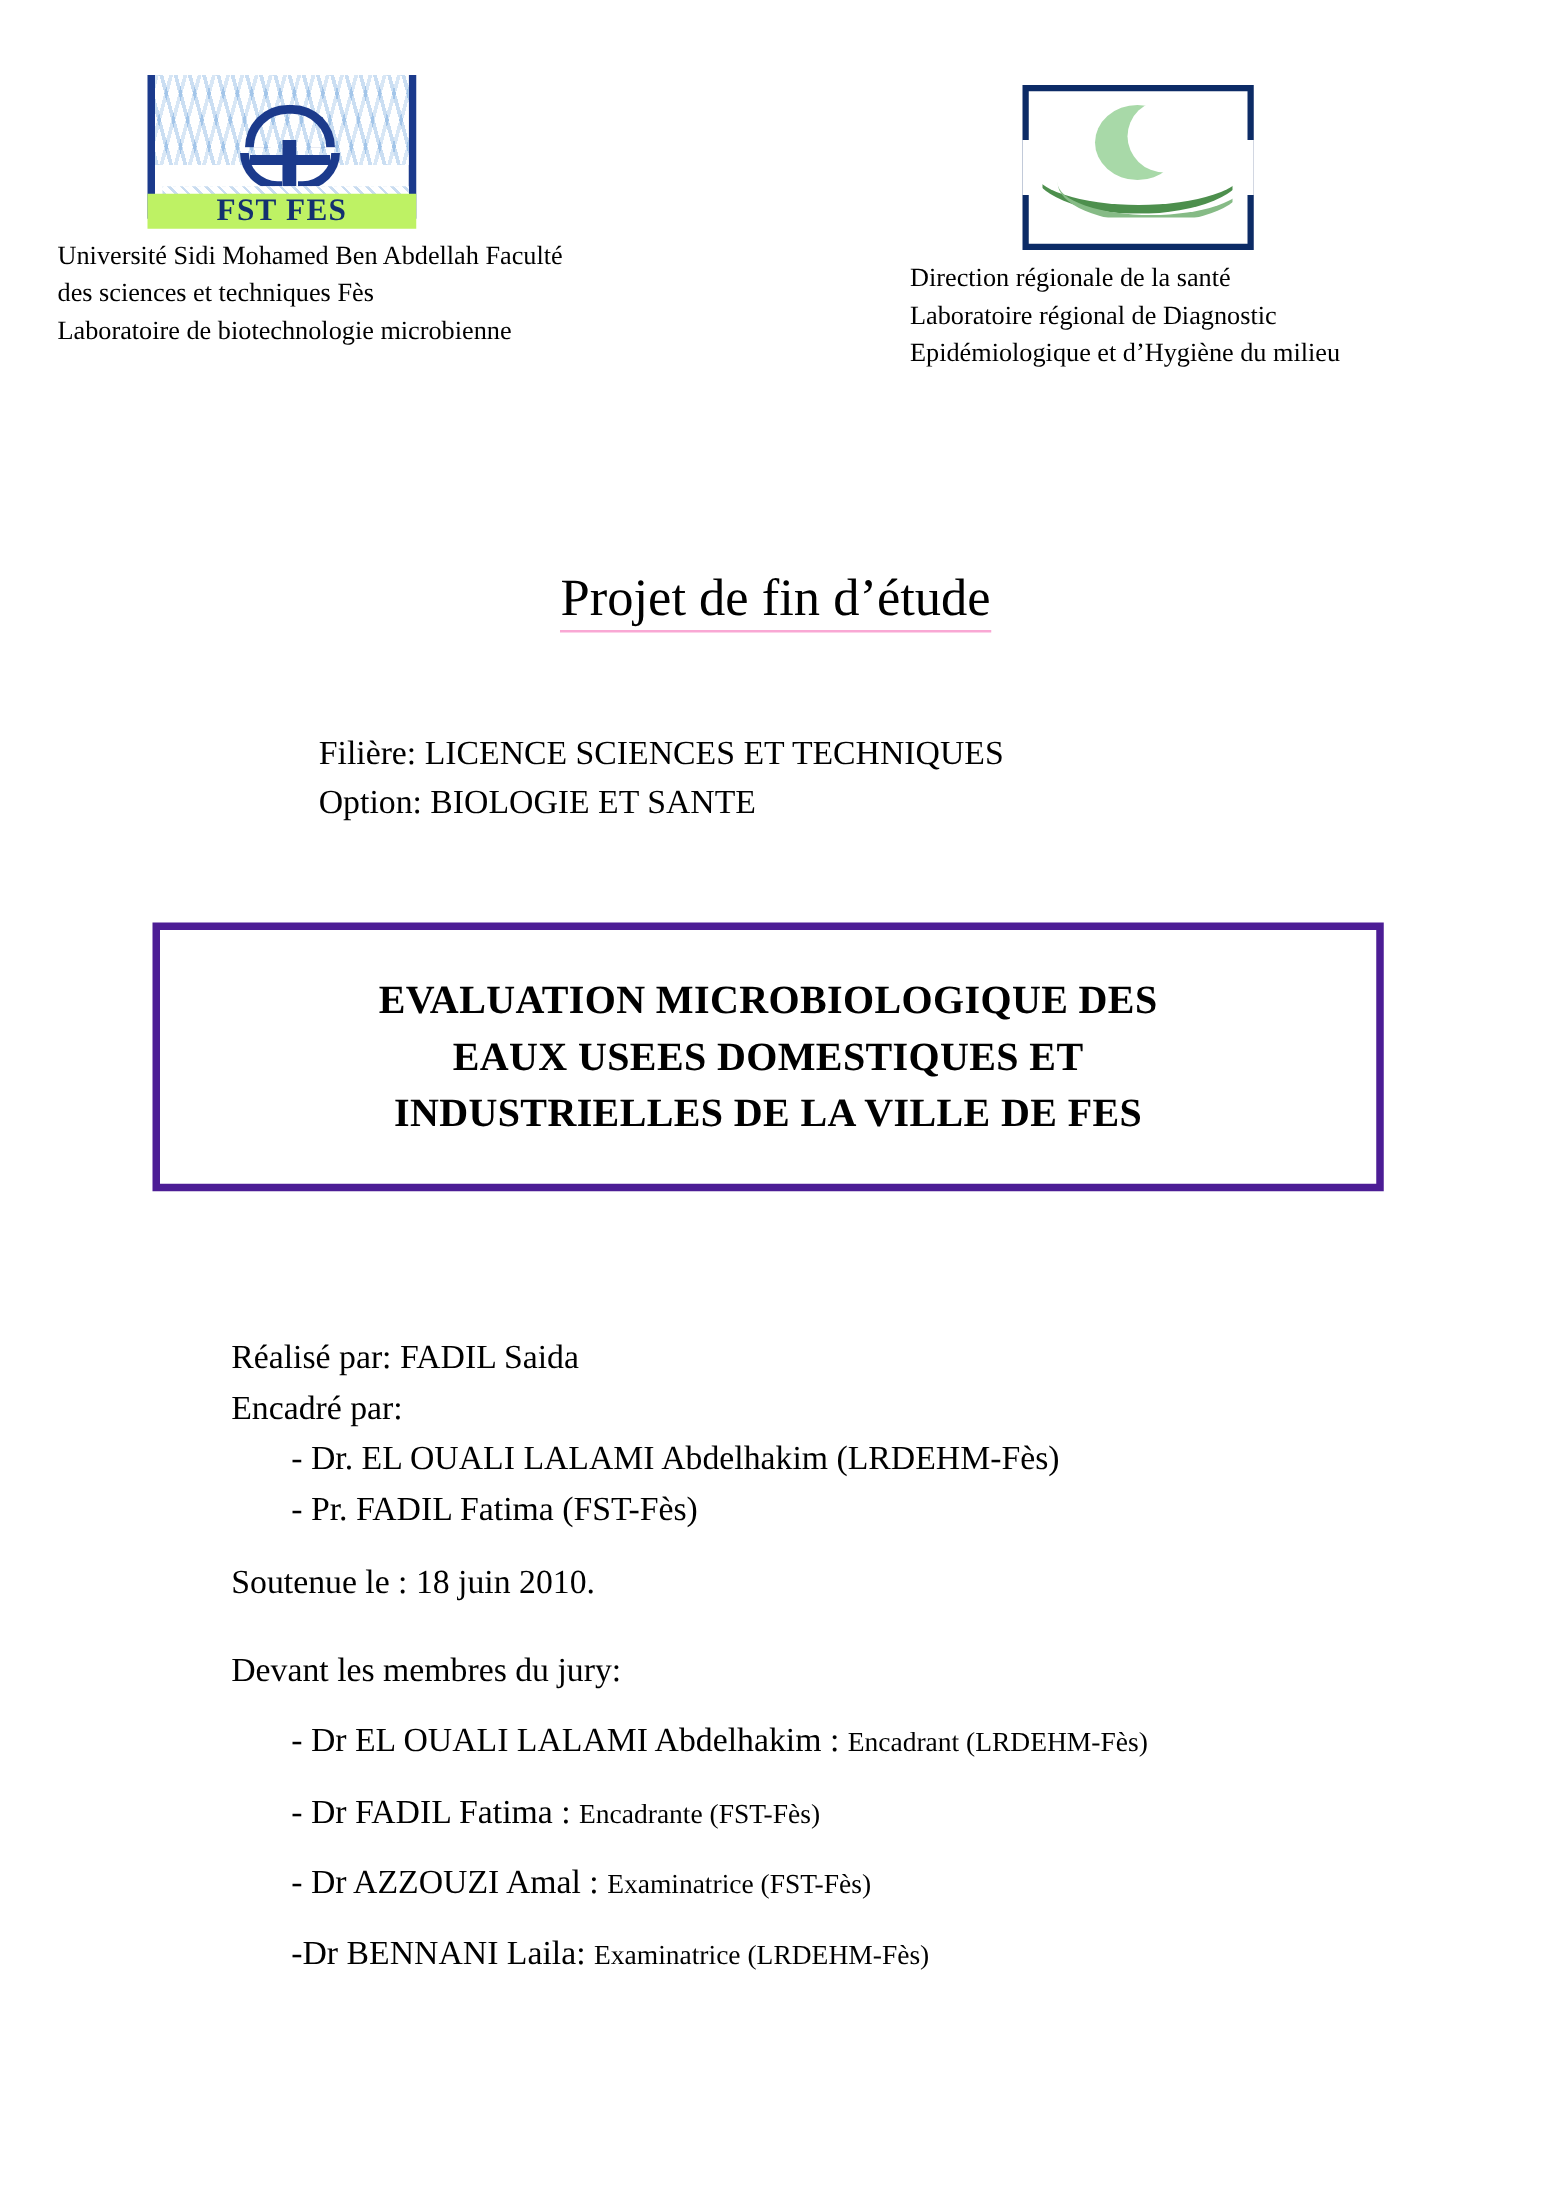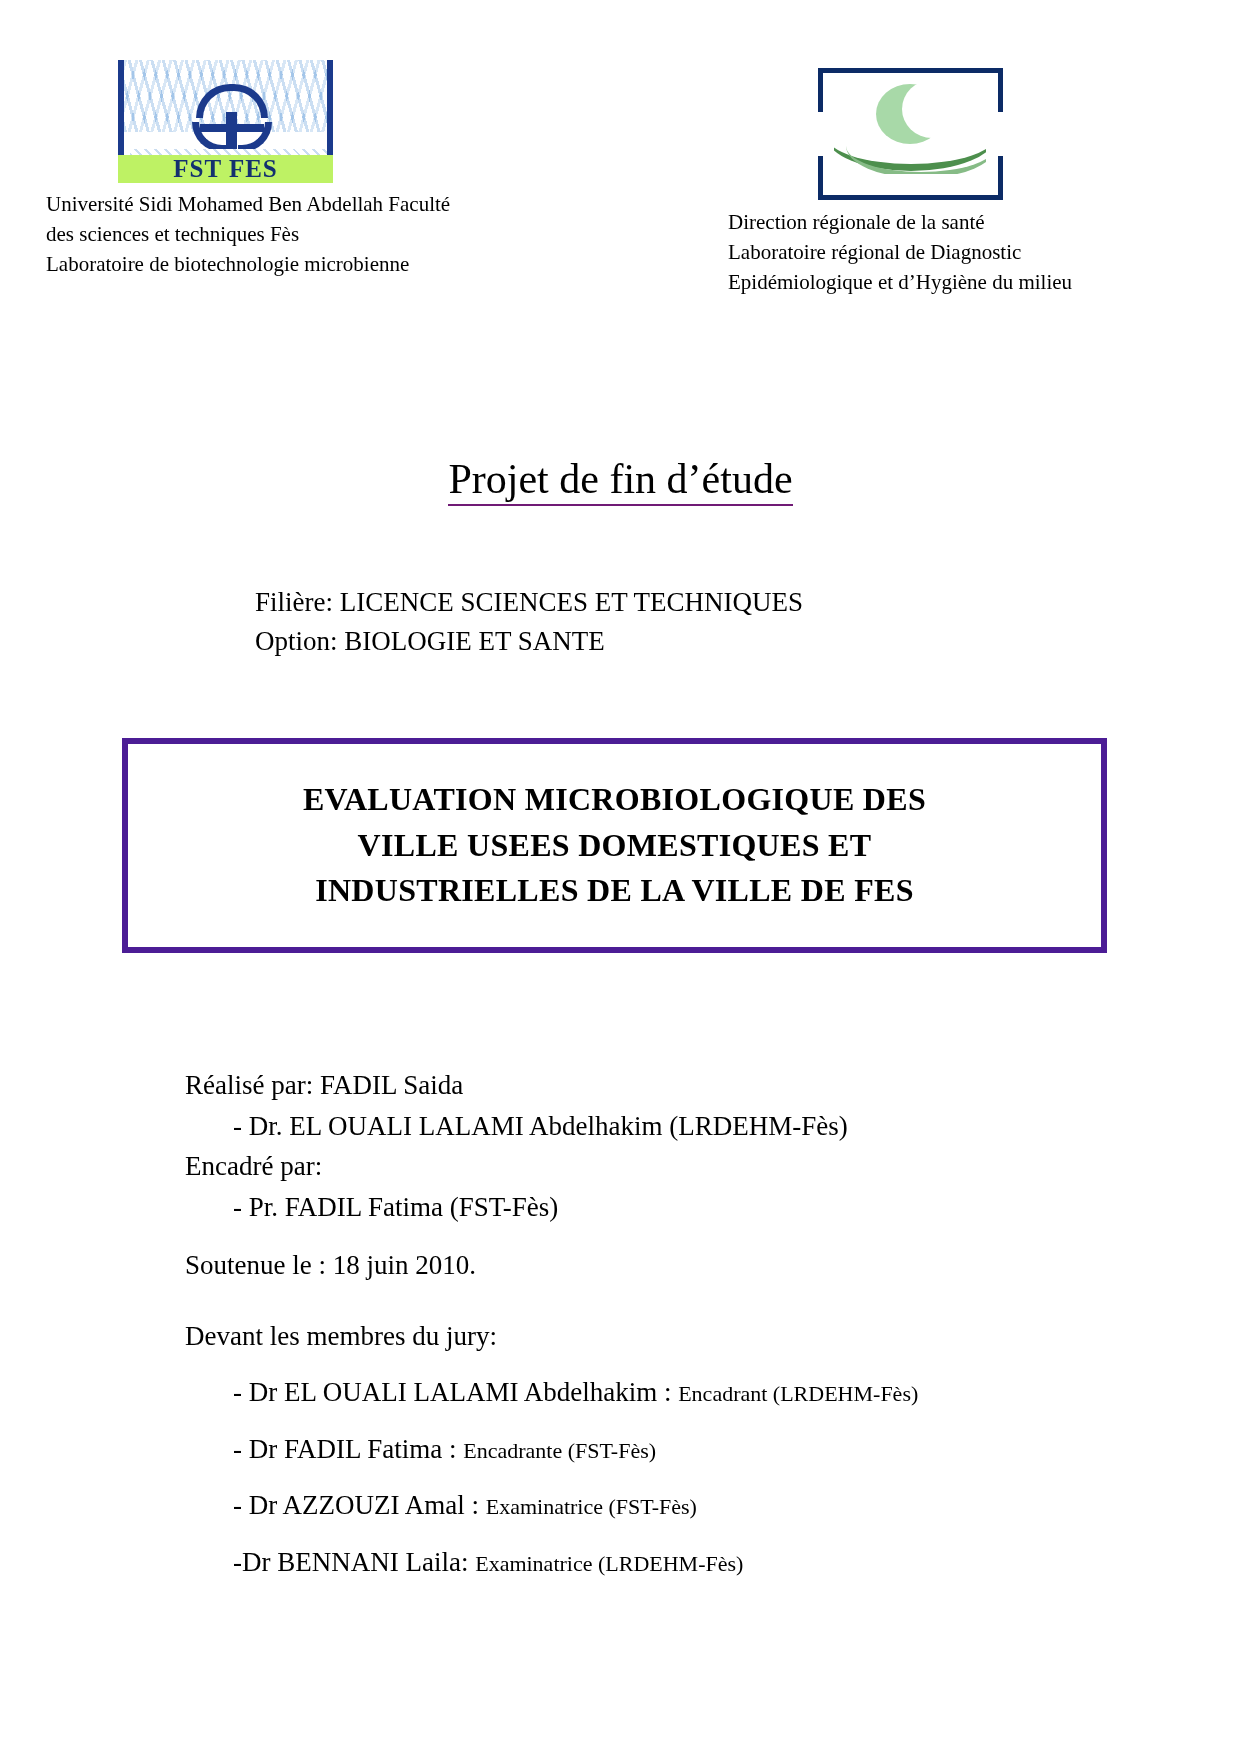--- a/index.html
+++ b/index.html
@@ -214,21 +214,21 @@
   
   .doc-title {
     position: absolute;
     top: 455px;
     left: 0;
     width: 1241px;
     text-align: center;
     font-size: 42px;
   }
   .doc-title span {
-    border-bottom: 2px solid #701a75;
+    border-bottom: 2px solid #f9a8d4;
     padding-bottom: 2px;
   }
 
   .filiere {
     position: absolute;
     top: 583px;
     left: 255px;
     width: 800px;
     font-size: 27px;
     line-height: 1.45;
@@ -321,29 +321,29 @@
 </div>
 
 <div class="filiere">
   <div>Filière: LICENCE SCIENCES ET TECHNIQUES</div>
   <div>Option: BIOLOGIE ET SANTE</div>
 </div>
 
 <div class="title-box">
   <div class="inner">
     <div>EVALUATION MICROBIOLOGIQUE DES</div>
-    <div>VILLE USEES DOMESTIQUES ET</div>
+    <div>EAUX USEES DOMESTIQUES ET</div>
     <div>INDUSTRIELLES DE LA VILLE DE FES</div>
   </div>
 </div>
 
 <div class="info">
   <div class="line">Réalisé par: FADIL Saida</div>
+  <div class="line">Encadré par:</div>
   <div class="line indent">- Dr. EL OUALI LALAMI Abdelhakim (LRDEHM-Fès)</div>
-  <div class="line">Encadré par:</div>
   <div class="line indent">- Pr. FADIL Fatima (FST-Fès)</div>
   <div class="gap-sm"></div>
   <div class="line">Soutenue le : 18 juin 2010.</div>
   <div class="gap-md"></div>
   <div class="line">Devant les membres du jury:</div>
   <div class="jury-list">
     <div class="line indent">
       <span>- Dr EL OUALI LALAMI Abdelhakim : </span><span class="small">Encadrant (LRDEHM-Fès)</span>
     </div>
     <div class="line indent">

